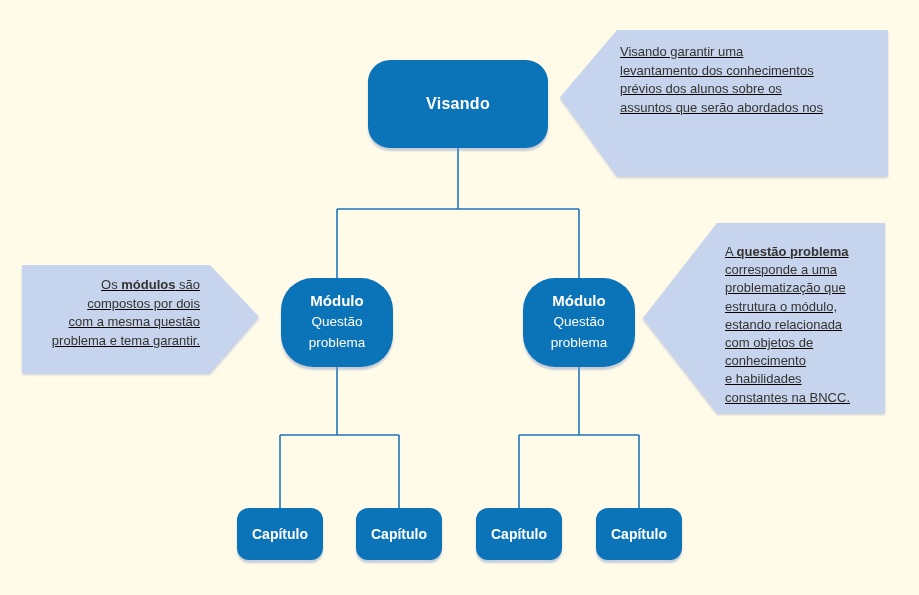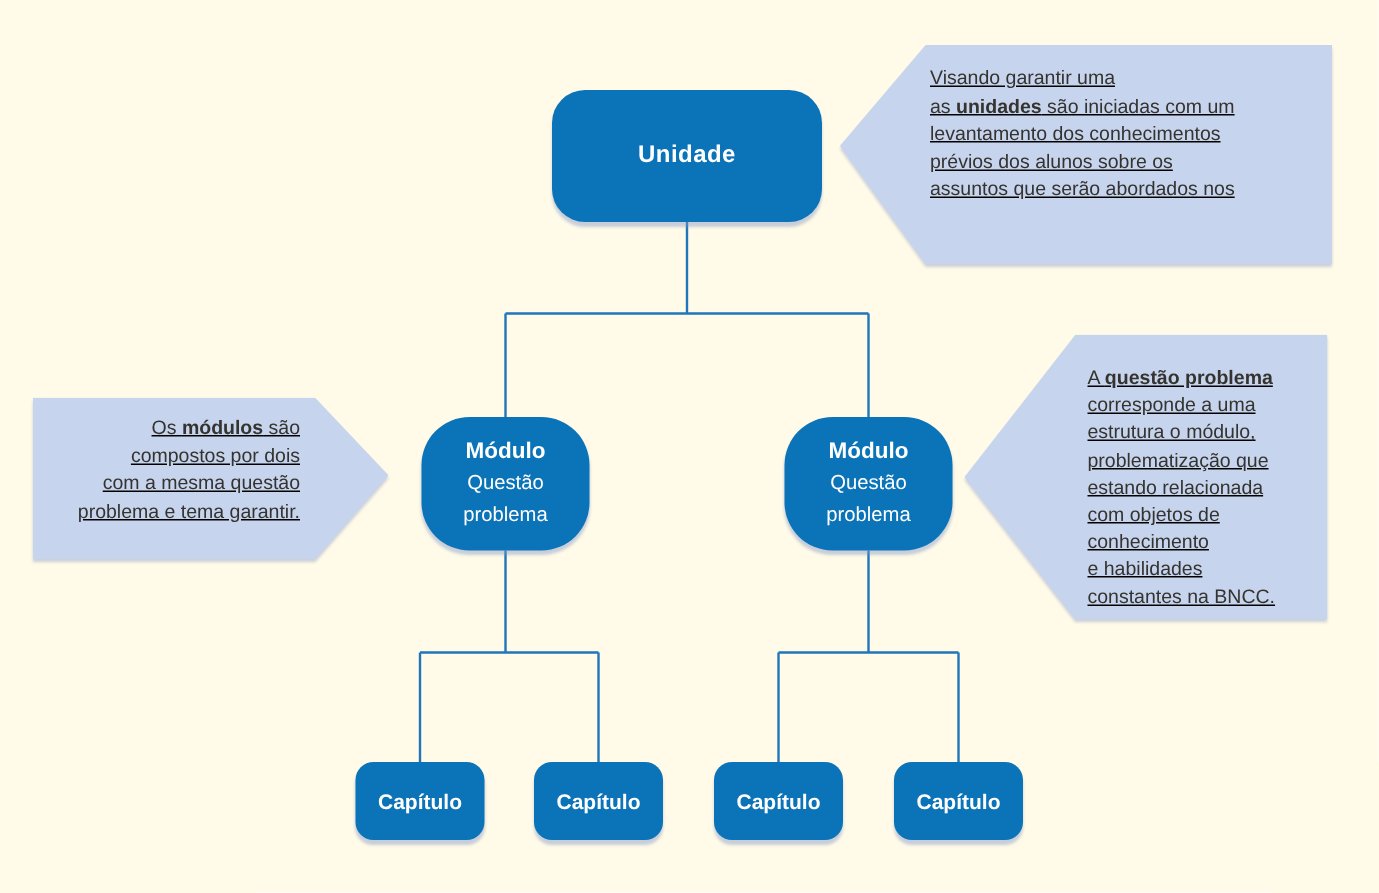--- a/index.html
+++ b/index.html
@@ -105,21 +105,21 @@
 
 <div class="canvas">
 
   <svg class="connectors" width="919" height="595" viewBox="0 0 919 595" aria-hidden="true">
     <path class="cline" d="M458 148 L458 209 M337 209 L579 209 M337 209 L337 278 M579 209 L579 278"></path>
     <path class="cline" d="M337 367 L337 435 M280 435 L399 435 M280 435 L280 508 M399 435 L399 508"></path>
     <path class="cline" d="M579 367 L579 435 M519 435 L639 435 M519 435 L519 508 M639 435 L639 508"></path>
   </svg>
 
   <div class="node unidade">
-    <span>Unidade</span>
+    <span>Visando</span>
   </div>
 
   <div class="node module module-left">
     <div class="module-title">Módulo</div>
     <div class="module-sub">Questão
 problema</div>
   </div>
 
   <div class="node module module-right">
     <div class="module-title">Módulo</div>
@@ -137,21 +137,20 @@
     <span>Capítulo</span>
   </div>
   <div class="node chapter chapter-4">
     <span>Capítulo</span>
   </div>
 
   <div class="callout-wrap wrap-unidade-note">
     <div class="callout callout-unidade-note">
       <div class="callout-text">
           <div><span>Visando garantir uma</span></div>
-          <div><span>as </span><span style="font-weight: bold;">unidades</span><span> são iniciadas com um</span></div>
           <div><span>levantamento dos conhecimentos</span></div>
           <div><span>prévios dos alunos sobre os</span></div>
           <div><span>assuntos que serão abordados nos</span></div>
         </div>
     </div>
   </div>
 
   <div class="callout-wrap wrap-modulo-note">
     <div class="callout callout-modulo-note">
       <div class="callout-text">
@@ -161,22 +160,22 @@
           <div><span>problema e tema garantir.</span></div>
         </div>
     </div>
   </div>
 
   <div class="callout-wrap wrap-questao-note">
     <div class="callout callout-questao-note">
       <div class="callout-text">
           <div><span>A </span><span style="font-weight: bold;">questão problema</span></div>
           <div><span>corresponde a uma</span></div>
+          <div><span>problematização que</span></div>
           <div><span>estrutura o módulo,</span></div>
-          <div><span>problematização que</span></div>
           <div><span>estando relacionada</span></div>
           <div><span>com objetos de</span></div>
           <div><span>conhecimento</span></div>
           <div><span>e habilidades</span></div>
           <div><span>constantes na BNCC.</span></div>
         </div>
     </div>
   </div>
 
 </div>

